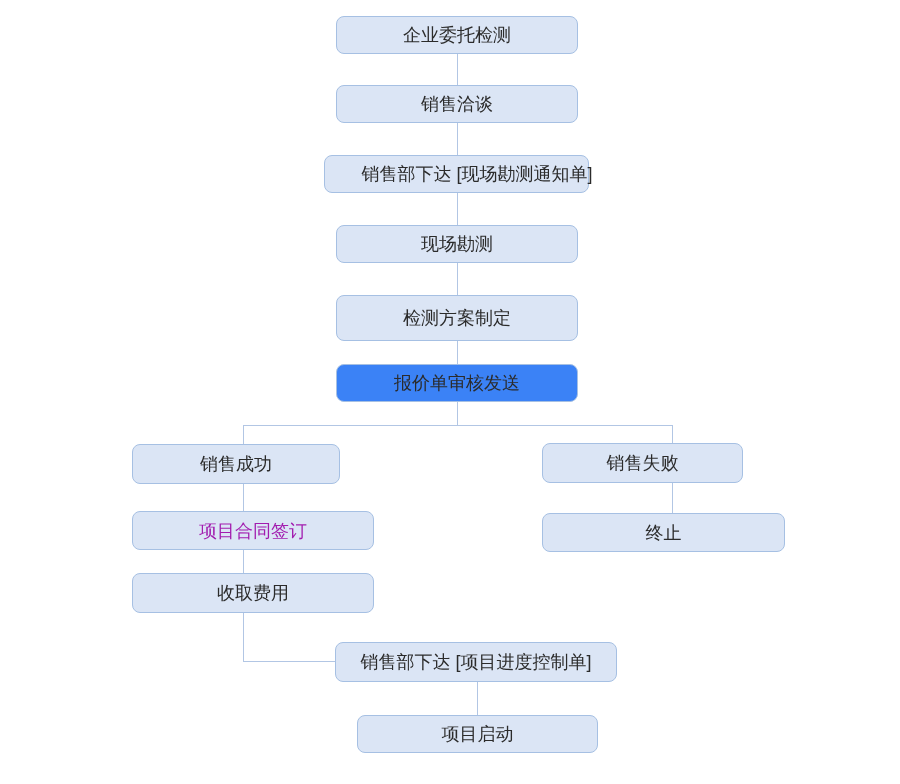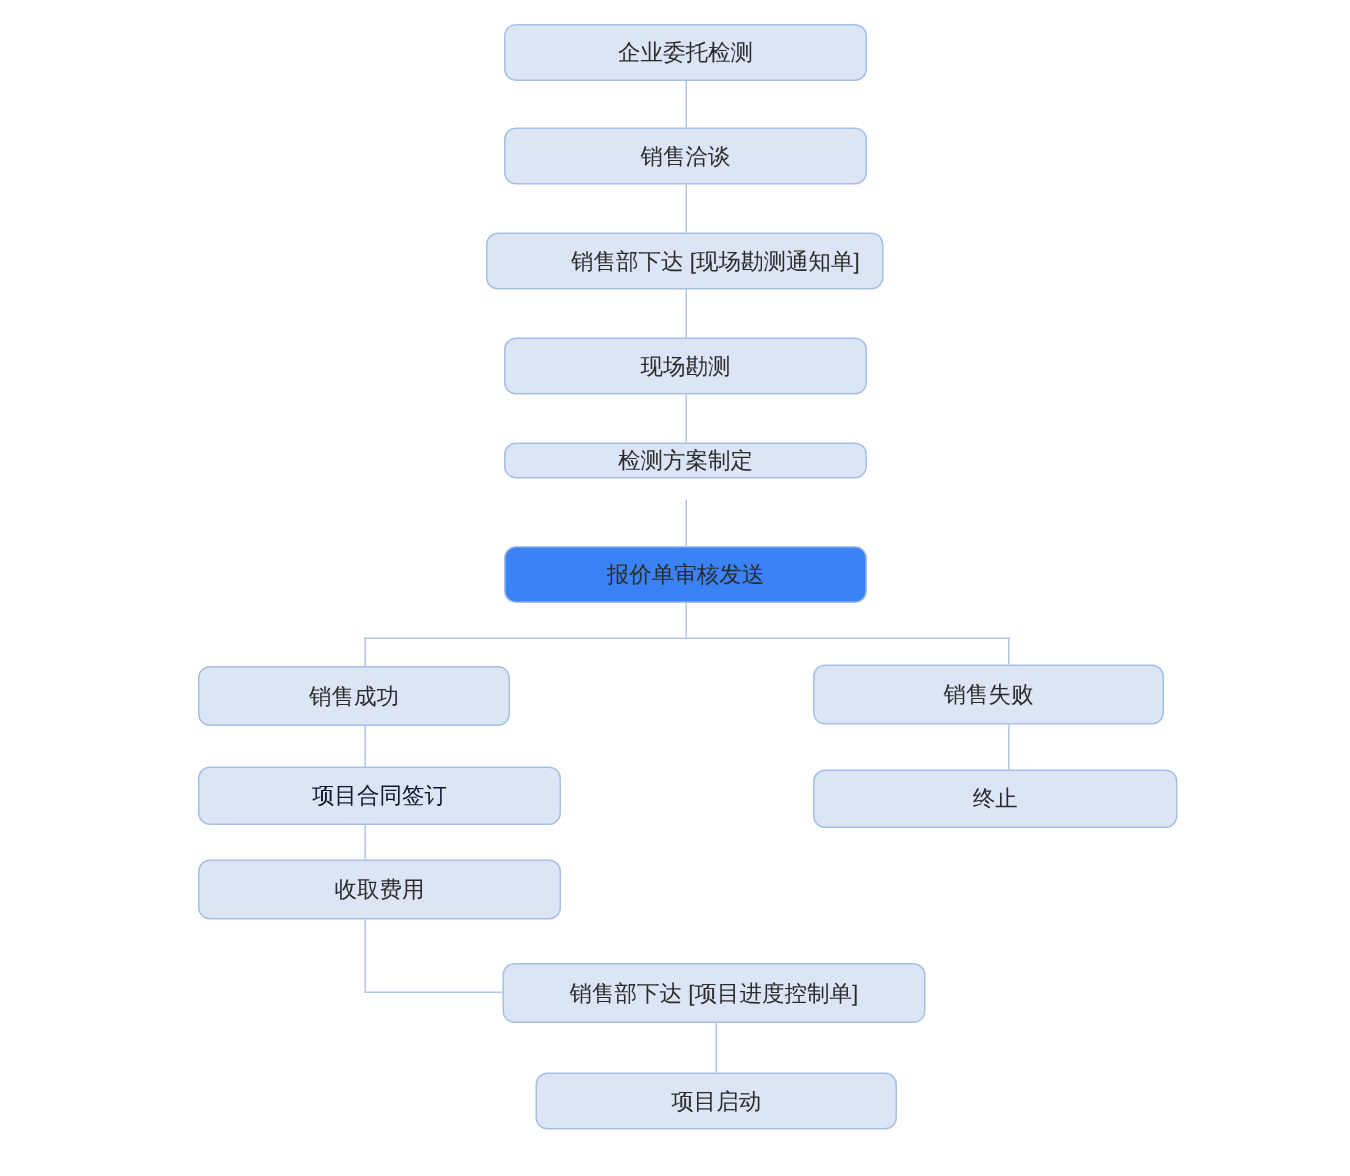--- a/index.html
+++ b/index.html
@@ -15,21 +15,21 @@
     overflow: hidden;
   }
   .node {
     position: absolute;
     box-sizing: border-box;
     border: 1px solid;
     border-radius: 8px;
     display: flex;
     align-items: center;
     justify-content: center;
-    font-size: 15px;
+    font-size: 18px;
     line-height: 1;
     white-space: nowrap;
   }
   .connector {
     position: absolute;
   }
 </style>
 </head>
 <body>
 
@@ -54,36 +54,36 @@
     </div>
     <div class="node" style="left: 336px; top: 85px; width: 242px; height: 38px; background: rgb(219, 229, 245); border-color: rgb(166, 192, 227); color: rgb(43, 43, 43);">
       <span>销售洽谈</span>
     </div>
     <div class="node" style="left: 324px; top: 155px; width: 265px; height: 38px; background: rgb(219, 229, 245); border-color: rgb(166, 192, 227); color: rgb(43, 43, 43); padding-left: 41px;">
       <span>销售部下达 [现场勘测通知单]</span>
     </div>
     <div class="node" style="left: 336px; top: 225px; width: 242px; height: 38px; background: rgb(219, 229, 245); border-color: rgb(166, 192, 227); color: rgb(43, 43, 43);">
       <span>现场勘测</span>
     </div>
-    <div class="node" style="left: 336px; top: 295px; width: 242px; height: 24px; background: rgb(219, 229, 245); border-color: rgb(166, 192, 227); color: rgb(43, 43, 43);">
+    <div class="node" style="left: 336px; top: 295px; width: 242px; height: 46px; background: rgb(219, 229, 245); border-color: rgb(166, 192, 227); color: rgb(43, 43, 43);">
       <span>检测方案制定</span>
     </div>
     <div class="node" style="left: 336px; top: 364px; width: 242px; height: 38px; background: #3b82f6; border-color: rgb(166, 192, 227); color: rgb(43, 43, 43);">
       <span>报价单审核发送</span>
     </div>
     <div class="node" style="left: 132px; top: 444px; width: 208px; height: 40px; background: rgb(219, 229, 245); border-color: rgb(166, 192, 227); color: rgb(43, 43, 43);">
       <span>销售成功</span>
     </div>
-    <div class="node" style="left: 132px; top: 511px; width: 242px; height: 39px; background: rgb(219, 229, 245); border-color: rgb(166, 192, 227); color: #0f172a;">
+    <div class="node" style="left: 132px; top: 511px; width: 242px; height: 39px; background: rgb(219, 229, 245); border-color: rgb(166, 192, 227); color: #a21caf;">
       <span>项目合同签订</span>
     </div>
     <div class="node" style="left: 132px; top: 573px; width: 242px; height: 40px; background: rgb(219, 229, 245); border-color: rgb(166, 192, 227); color: rgb(43, 43, 43);">
       <span>收取费用</span>
     </div>
-    <div class="node" style="left: 542px; top: 443px; width: 234px; height: 40px; background: rgb(219, 229, 245); border-color: rgb(166, 192, 227); color: rgb(43, 43, 43);">
+    <div class="node" style="left: 542px; top: 443px; width: 201px; height: 40px; background: rgb(219, 229, 245); border-color: rgb(166, 192, 227); color: rgb(43, 43, 43);">
       <span>销售失败</span>
     </div>
     <div class="node" style="left: 542px; top: 513px; width: 243px; height: 39px; background: rgb(219, 229, 245); border-color: rgb(166, 192, 227); color: rgb(43, 43, 43);">
       <span>终止</span>
     </div>
     <div class="node" style="left: 335px; top: 642px; width: 282px; height: 40px; background: rgb(219, 229, 245); border-color: rgb(166, 192, 227); color: rgb(43, 43, 43);">
       <span>销售部下达 [项目进度控制单]</span>
     </div>
     <div class="node" style="left: 357px; top: 715px; width: 241px; height: 38px; background: rgb(219, 229, 245); border-color: rgb(166, 192, 227); color: rgb(43, 43, 43); text-align: center;">
       <span>项目启动</span>

